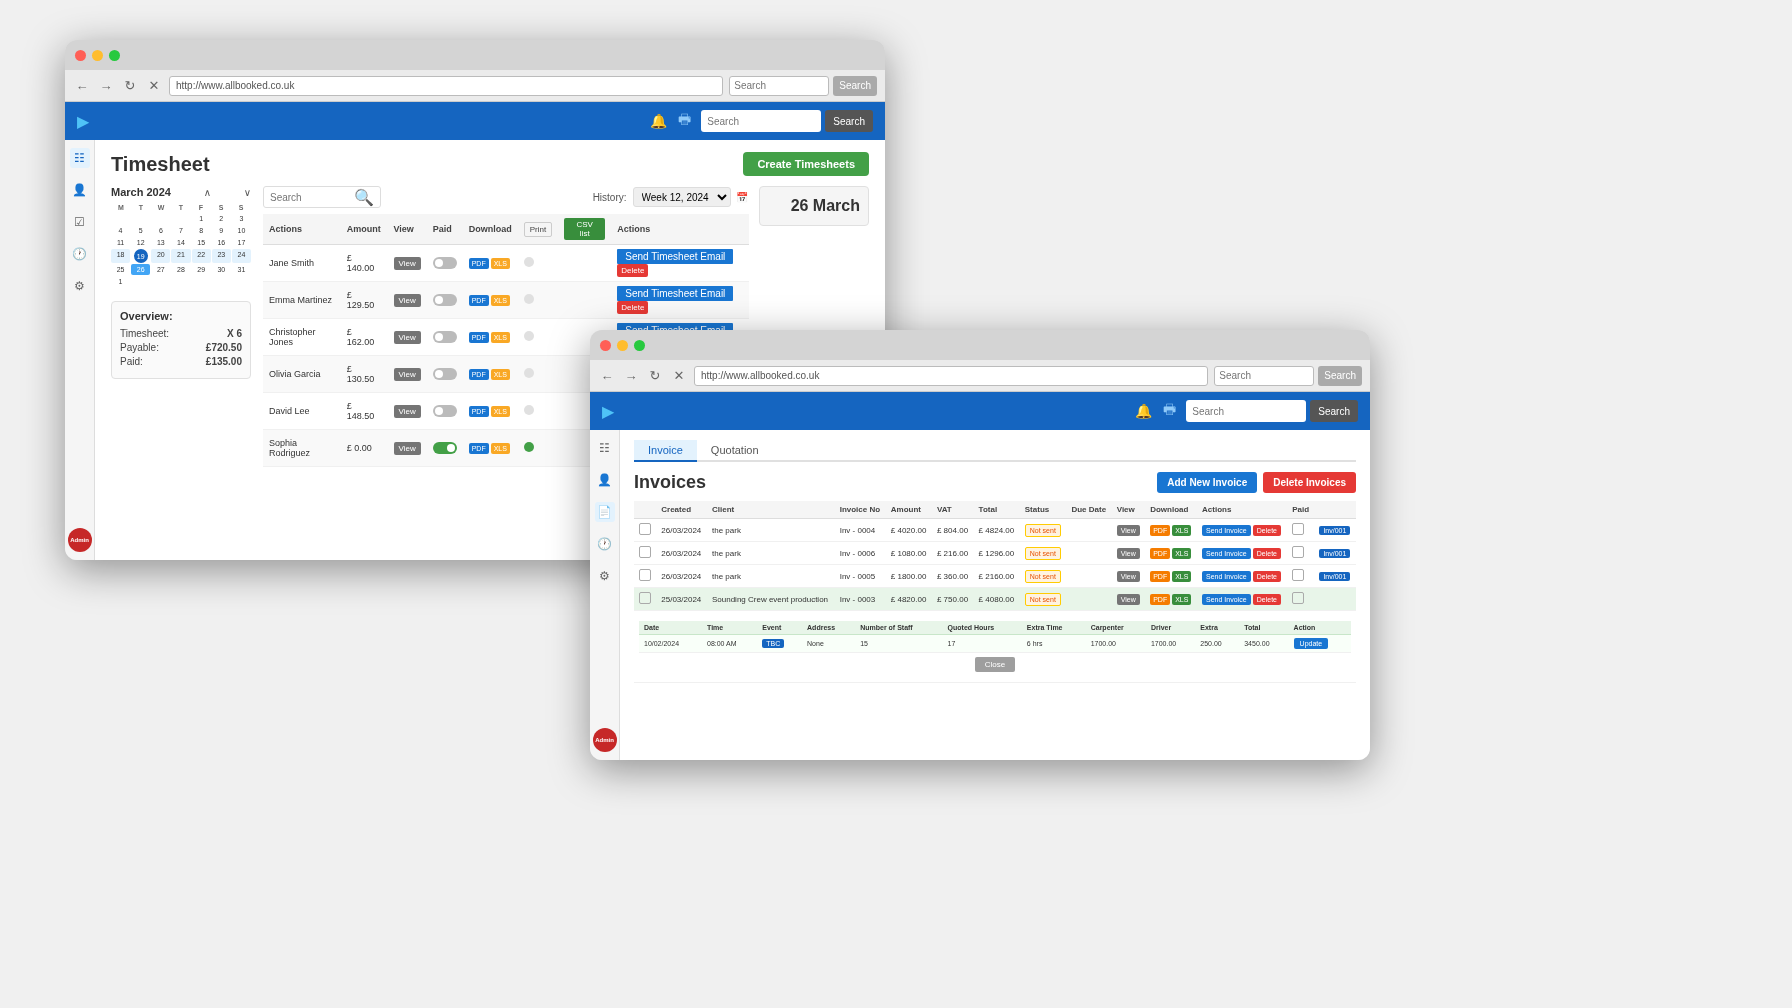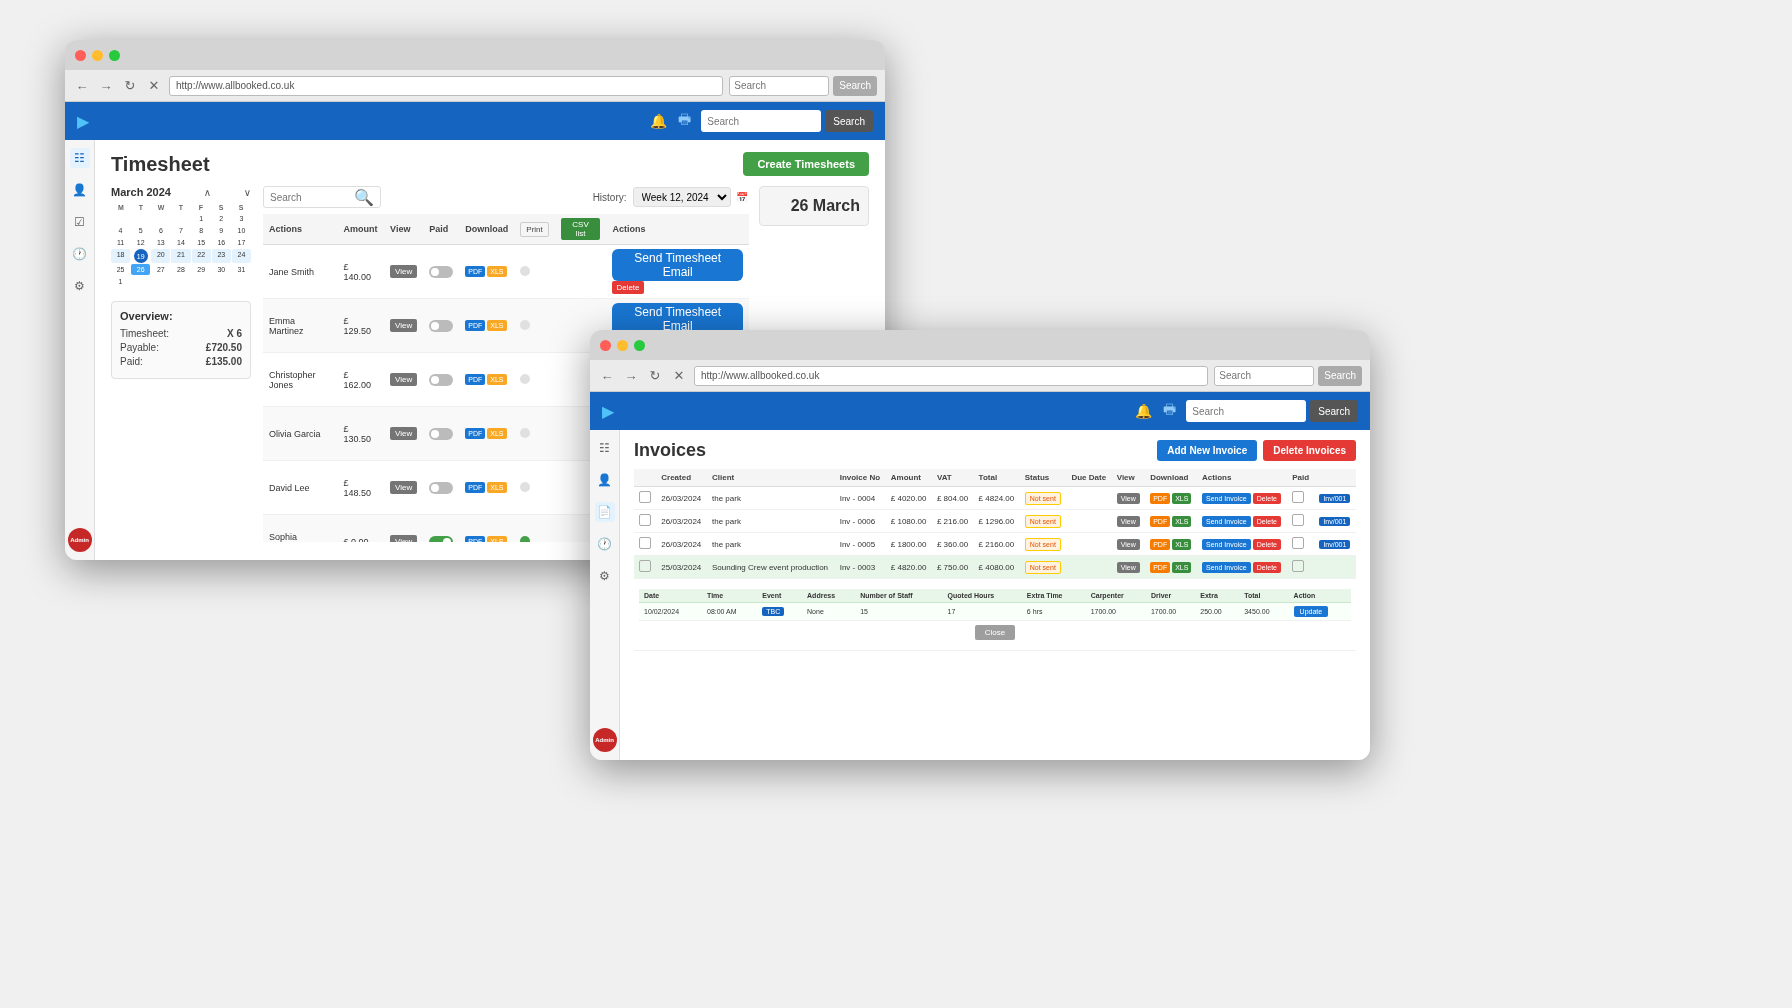--- a/index.html
+++ b/index.html
@@ -385,22 +385,22 @@
       border: none;
       border-radius: 2px;
       font-size: 8px;
       padding: 2px 5px;
       cursor: pointer;
     }
     .btn-send {
       background: #1976d2;
       color: white;
       border: none;
-      border-radius: 6px;
-      font-size: 12px;
+      border-radius: 1px;
+      font-size: 10px;
       padding: 2px 8px;
       cursor: pointer;
     }
     .btn-delete {
       background: #e53935;
       color: white;
       border: none;
       border-radius: 2px;
       font-size: 8px;
       padding: 2px 4px;
@@ -1011,20 +1011,24 @@
         <div class="sidebar-icon">⚙</div>
         <div class="sidebar-bottom">
           <div class="admin-badge">
             <span style="font-size:6px;">Admin</span>
           </div>
         </div>
       </div>
 
       <div class="main-content">
         <div class="invoice-page">
+          <div class="tab-bar">
+            <div class="tab-item active">Invoice</div>
+            <div class="tab-item">Quotation</div>
+          </div>
           <div class="invoice-header-row">
             <span class="invoice-title">Invoices</span>
             <div class="invoice-btns">
               <button class="btn-add-invoice">Add New Invoice</button>
               <button class="btn-delete-invoice">Delete Invoices</button>
             </div>
           </div>
           <table class="inv-table">
             <thead>
               <tr>

